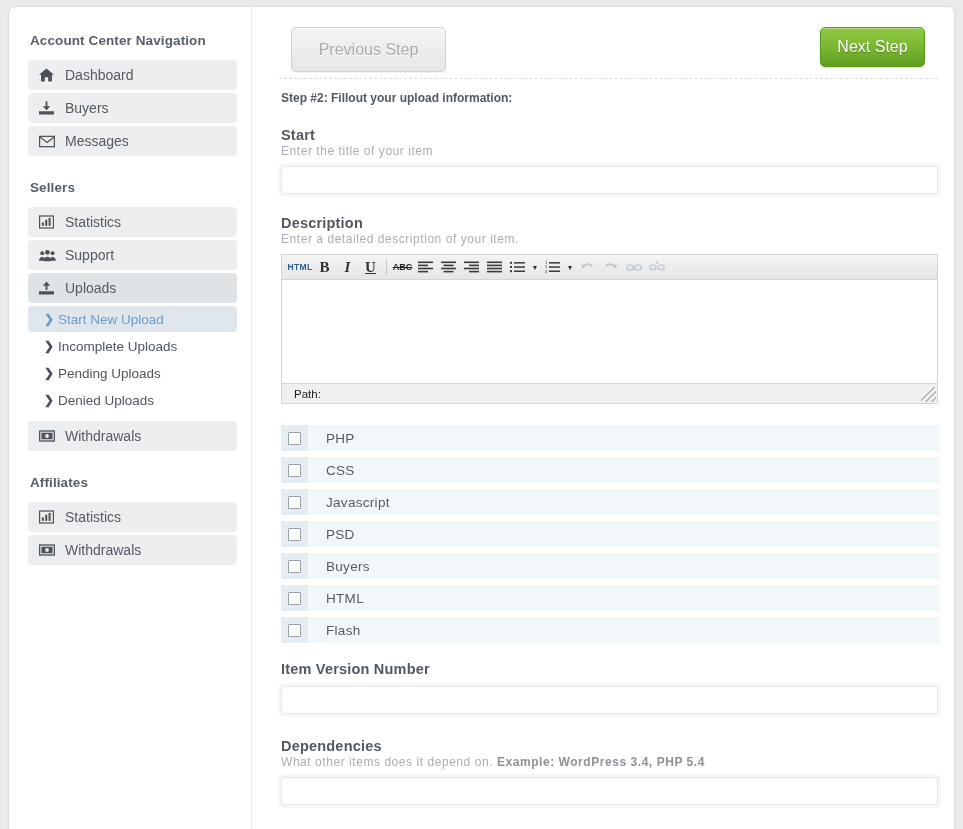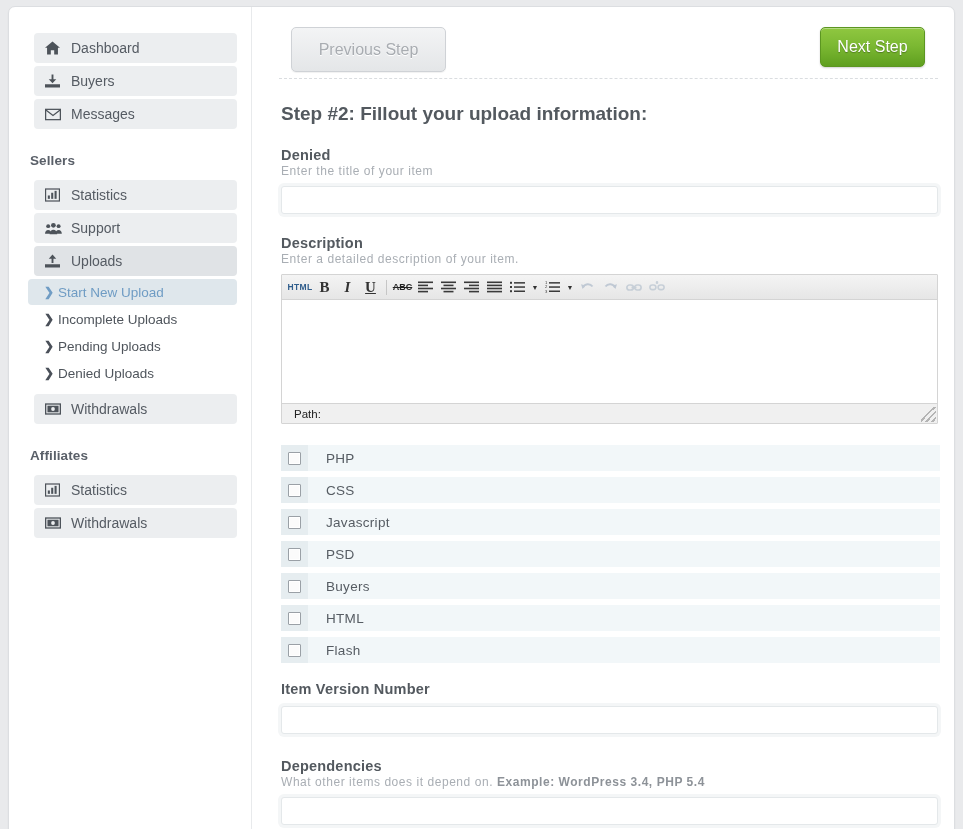--- a/index.html
+++ b/index.html
@@ -41,21 +41,21 @@
     color: #5a6069;
     padding-left: 21px;
     margin-bottom: 12px;
     letter-spacing: 0.1px;
   }
   .nav-title.spaced { margin-top: 24px; }
   .nav-item {
     display: flex;
     align-items: center;
     height: 30px;
-    margin: 0 14px 3px 25px;
+    margin: 0 14px 3px 19px;
     padding-left: 11px;
     background: #eceef0;
     border-radius: 4px;
     font-size: 14px;
     color: #555b63;
     cursor: pointer;
   }
   .nav-item.active { background: #e0e3e6; }
   .nav-item .nicon {
     width: 19px;
@@ -127,24 +127,24 @@
     color: #ffffff;
     text-shadow: 0 1px 1px rgba(0,0,0,0.30);
     box-shadow: inset 0 1px 0 rgba(255,255,255,0.35), 0 1px 2px rgba(0,0,0,0.18);
   }
   .divider-dotted {
     border-top: 1px dashed #dadde0;
     margin: 1px 0 0 0;
     height: 0;
   }
   .step-heading {
-    font-size: 19px;
+    font-size: 12px;
     font-weight: bold;
     color: #53595f;
-    margin: 24px 0 22px 2px;
+    margin: 12px 0 22px 2px;
   }
 
   .field { margin-bottom: 21px; padding-left: 2px; }
   .field-label {
     font-size: 14.5px;
     font-weight: bold;
     color: #53595f;
     margin-bottom: 1px;
     letter-spacing: 0.2px;
   }
@@ -294,20 +294,21 @@
   }
 </style>
 </head>
 <body>
 
 <div id="page">
   <div class="card">
 
     <div class="sidebar">
 
+      <div class="nav-title">Account Center Navigation</div>
 
       <div class="nav-item">
         <span class="nicon">
           <svg width="15" height="14" viewBox="0 0 16 14">
               <path fill="#4d535a" d="M8 0L0 6.6h2.2V14h4V9.4h3.6V14h4V6.6H16z"></path>
             </svg>
         </span>
         <span class="nlabel">Dashboard</span>
       </div>
 
@@ -431,21 +432,21 @@
       <div class="btnbar">
         <button class="btn btn-prev" disabled="">Previous Step</button>
         <button class="btn btn-next">Next Step</button>
       </div>
 
       <div class="divider-dotted"></div>
 
       <div class="step-heading">Step #2: Fillout your upload information:</div>
 
       <div class="field">
-        <div class="field-label">Denied</div>
+        <div class="field-label">Start</div>
         <div class="field-hint">Enter the title of your item</div>
         <input class="text-input" type="text" value="" style="">
       </div>
 
       <div class="field">
         <div class="field-label">Description</div>
         <div class="field-hint">Enter a detailed description of your item.</div>
 
         <div class="editor">
           <div class="ed-toolbar">

